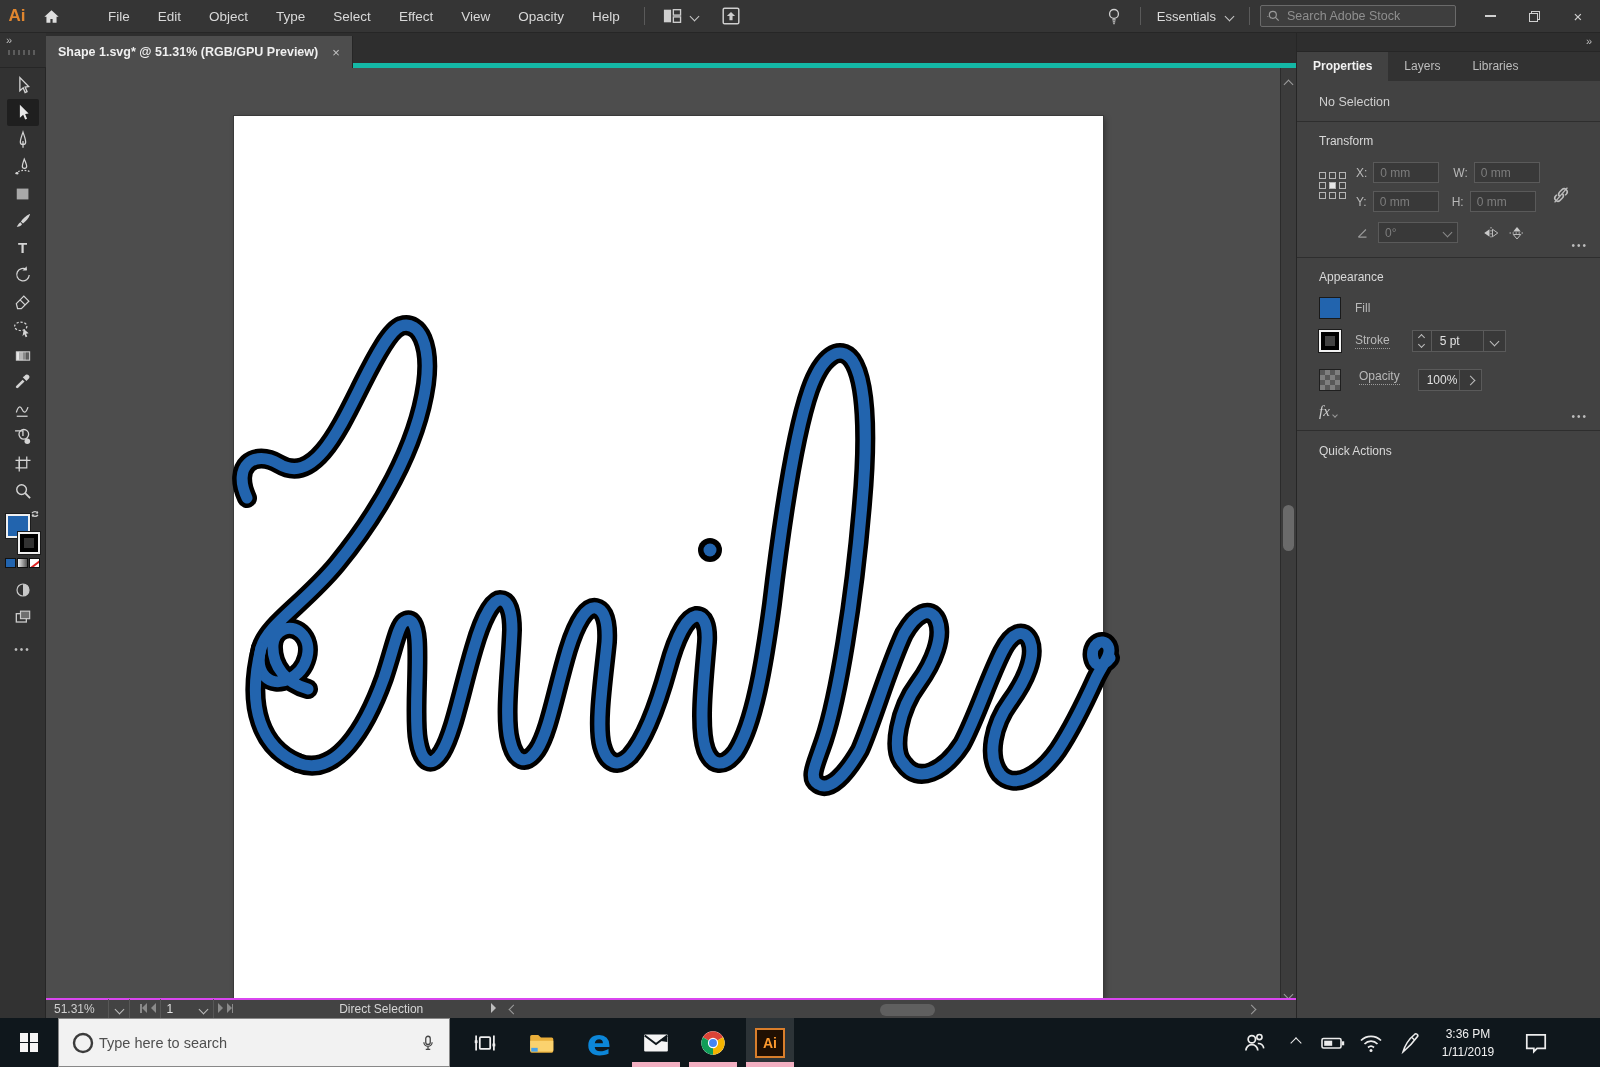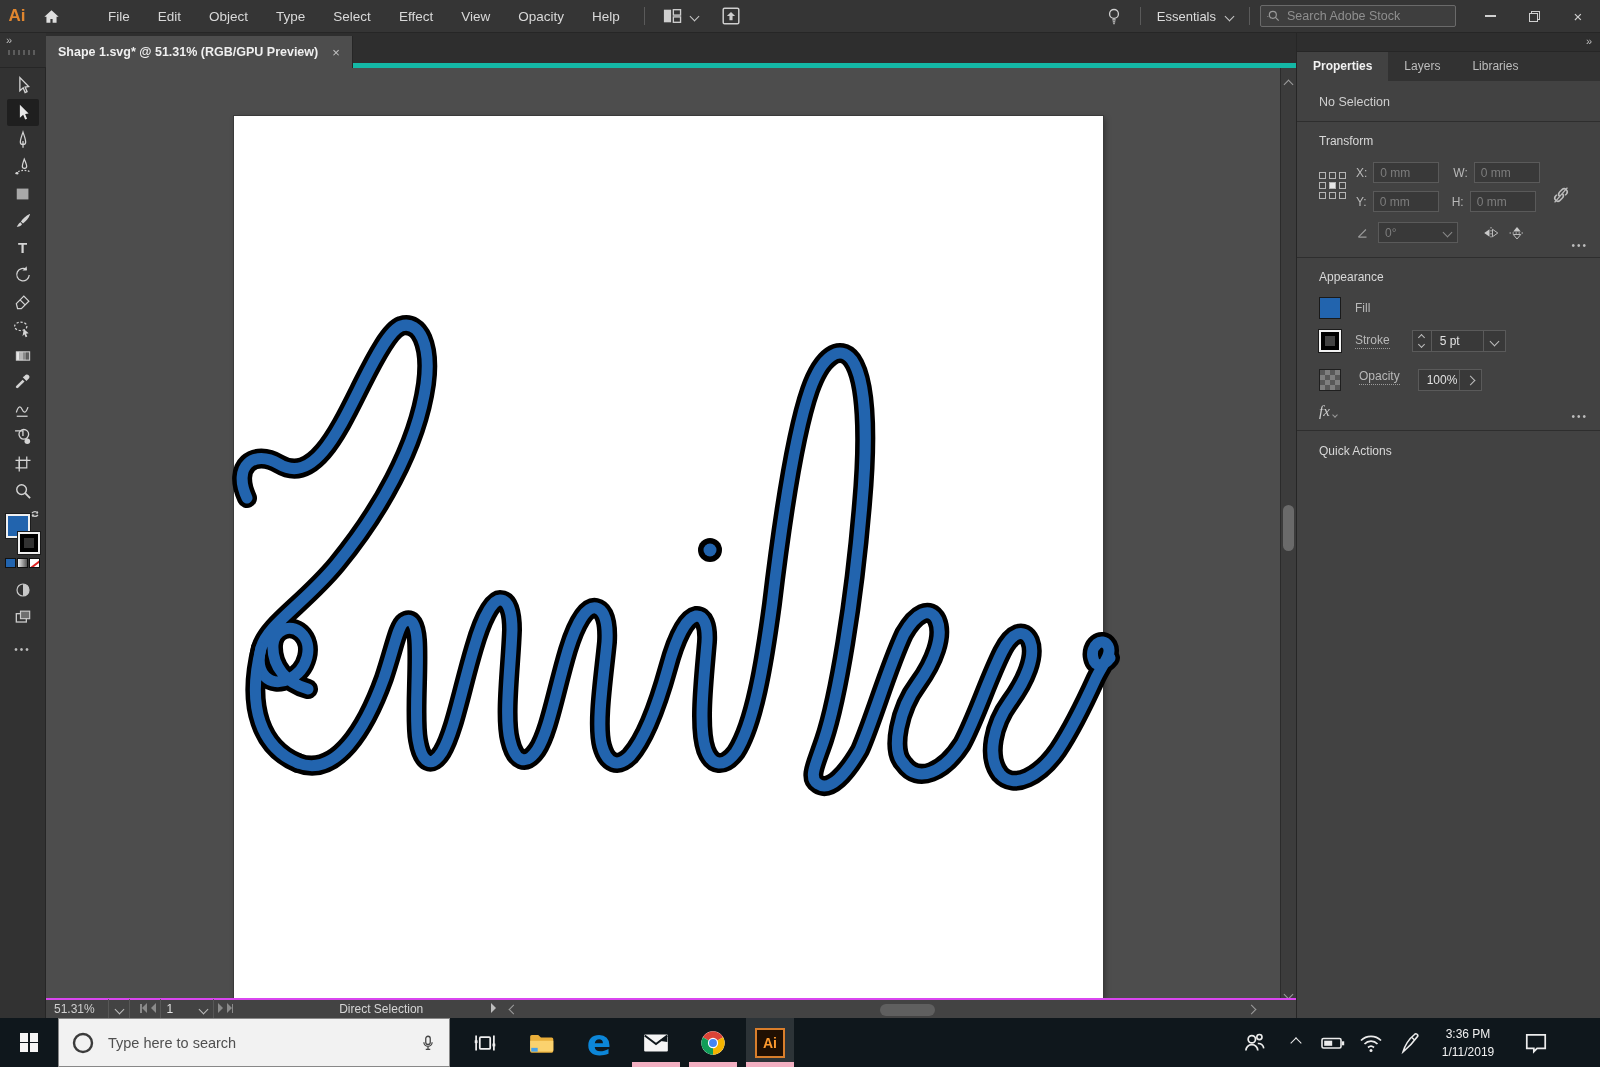--- a/index.html
+++ b/index.html
@@ -101,21 +101,21 @@
   .sw-fill{background:#2264ae;border:1px solid #1a1a1a}
   .sw-stroke{border:2px solid #f2f2f2;box-shadow:inset 0 0 0 4px #000;background:#424242;outline:1px solid #1a1a1a}
   .sw-op{background:conic-gradient(#8a8a8a 25%,#5e5e5e 0 50%,#8a8a8a 0 75%,#5e5e5e 0) 0 0/10px 10px;border:1px solid #1a1a1a;opacity:.85}
   .fxlbl{font-style:italic;font-family:"Liberation Serif",serif;font-size:15px;color:#cfcfcf}
 
   
   .taskbar{position:absolute;left:0;top:1018px;width:1600px;height:49px;background:#0f171c}
   .startbtn{position:absolute;left:0;top:0;width:58px;height:49px;display:flex;align-items:center;justify-content:center}
   .winflag{display:grid;grid-template-columns:8.5px 8.5px;grid-template-rows:8.5px 8.5px;gap:1.6px}
   .winflag i{background:#f5f5f5}
-  .tsearch{position:absolute;left:58px;top:0;width:392px;height:49px;background:#f2f2f2;border:1px solid #888;display:flex;align-items:center;padding:0 12px;gap:13px}
+  .tsearch{position:absolute;left:58px;top:0;width:392px;height:49px;background:#f2f2f2;border:1px solid #888;display:flex;align-items:center;padding:0 12px;gap:4px}
   .tsearch input{flex:1;border:0;outline:0;background:transparent;font-size:14.5px;color:#333;font-family:"Liberation Sans",sans-serif}
   .tsearch input::placeholder{color:#4f4f4f}
   .tb-app{position:absolute;top:0;width:48px;height:49px;display:flex;align-items:center;justify-content:center}
   .tb-app.active{background:rgba(255,255,255,.12)}
   .run-ind{position:absolute;top:44px;height:5px;width:48px;background:#f2afc1}
   .ai-tile{width:30px;height:30px;background:#200f02;border:2px solid #d97e2b;display:flex;align-items:center;justify-content:center;color:#ff9a2e;font-weight:bold;font-size:14px}
   .edge-e{font-size:36px;font-weight:bold;color:#0c86d8;line-height:36px;font-family:"DejaVu Sans",sans-serif}
   .tray{position:absolute;top:0;height:49px;display:flex;align-items:center;justify-content:center}
   .clock{color:#f2f2f2;font-size:12px;text-align:center;line-height:1.5}
 </style>

